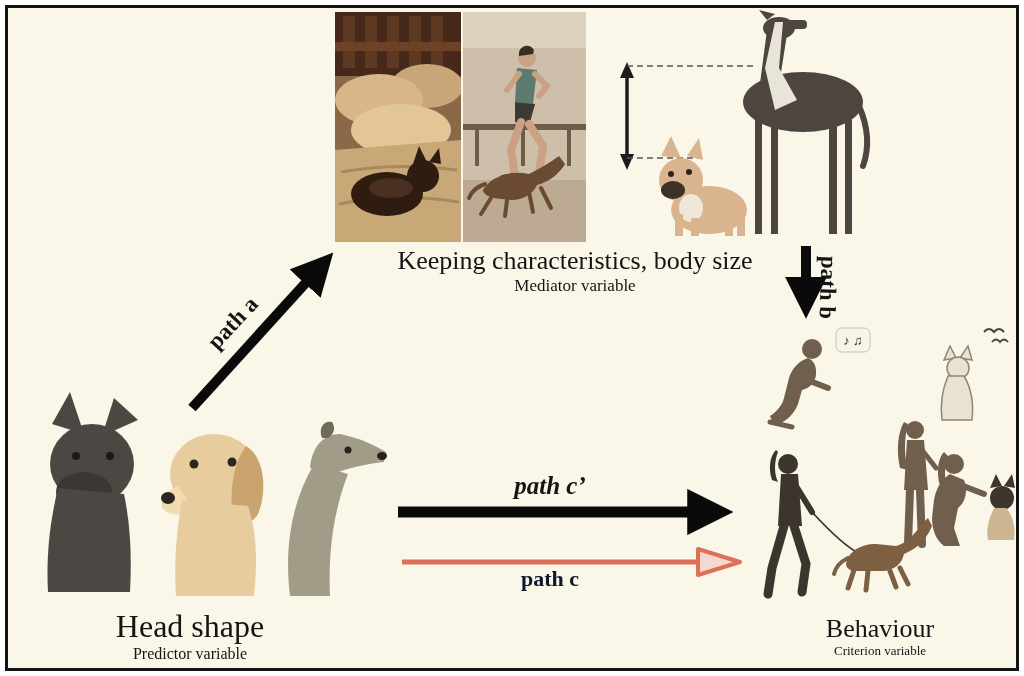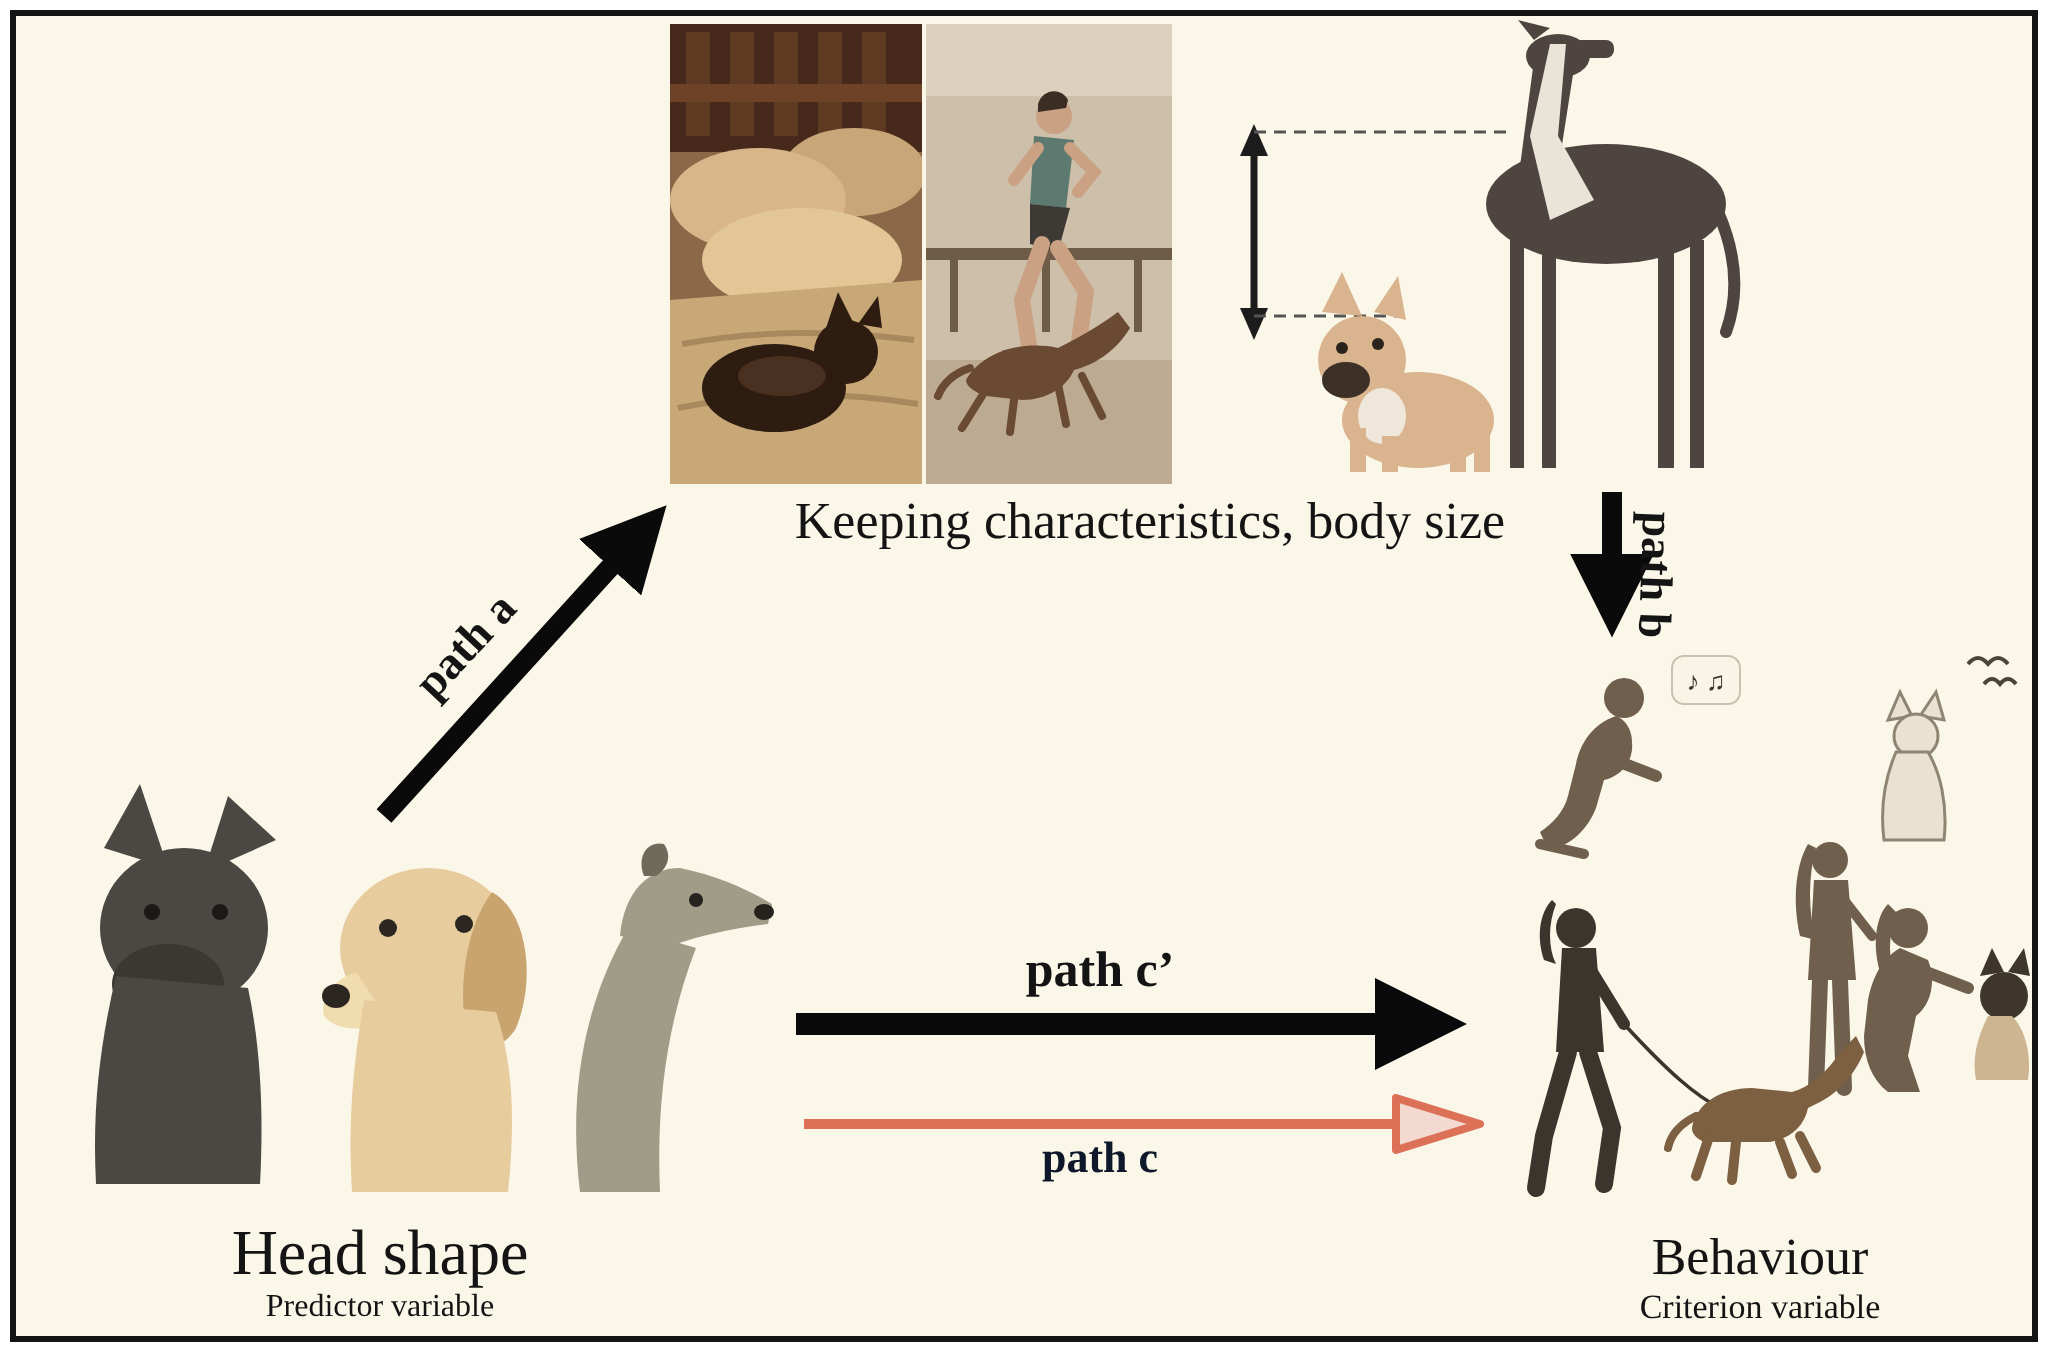--- a/index.html
+++ b/index.html
@@ -17,30 +17,30 @@
     background: #FAF7E9;
   }
   .abs { position: absolute; }
   .caption { text-align: center; line-height: 1.15; }
   .caption .main { font-weight: normal; }
   .cap-mediator .main { font-size: 26px; }
   .cap-mediator .sub  { font-size: 17px; }
   .cap-predictor .main { font-size: 32px; }
   .cap-predictor .sub  { font-size: 16px; }
   .cap-criterion .main { font-size: 26px; }
-  .cap-criterion .sub  { font-size: 17px; }
+  .cap-criterion .sub  { font-size: 13px; }
   .path-label {
     font-weight: bold;
     font-size: 23px;
     text-align: center;
     white-space: nowrap;
   }
   .label-a { left: 168px; top: 310px; width: 130px; transform: rotate(-47deg); }
   .label-b { left: 842px; top: 246px; width: 84px; transform-origin: 0 0; transform: rotate(92deg); }
-  .label-cprime { left: 470px; top: 472px; width: 160px; font-size: 25px; }
+  .label-cprime { left: 470px; top: 472px; width: 160px; font-size: 25px; font-style: italic; }
   .label-c { left: 480px; top: 566px; width: 140px; font-size: 22px; color: #0f172a; }
   .arrow-layer { left: 0; top: 0; pointer-events: none; }
   svg { display: block; }
 </style>
 </head>
 <body>
 
 <div class="frame"></div>
 
 <div class="abs" style="left:335px; top:12px; width:126px; height:230px;">
@@ -247,20 +247,21 @@
   </g>
 </svg>
 
 <div class="abs path-label label-a">path a</div>
 <div class="abs path-label label-b">path b</div>
 <div class="abs path-label label-cprime">path c’</div>
 <div class="abs path-label label-c">path c</div>
 
 <div class="abs caption cap-mediator" style="left:340px; top:246px; width:470px;">
   <div class="main">Keeping characteristics, body size</div>
+  <div class="sub">Mediator variable</div>
 </div>
 
 <div class="abs caption cap-predictor" style="left:25px; top:608px; width:330px;">
   <div class="main">Head shape</div>
   <div class="sub">Predictor variable</div>
 </div>
 
 <div class="abs caption cap-criterion" style="left:755px; top:614px; width:250px;">
   <div class="main">Behaviour</div>
   <div class="sub">Criterion variable</div>

